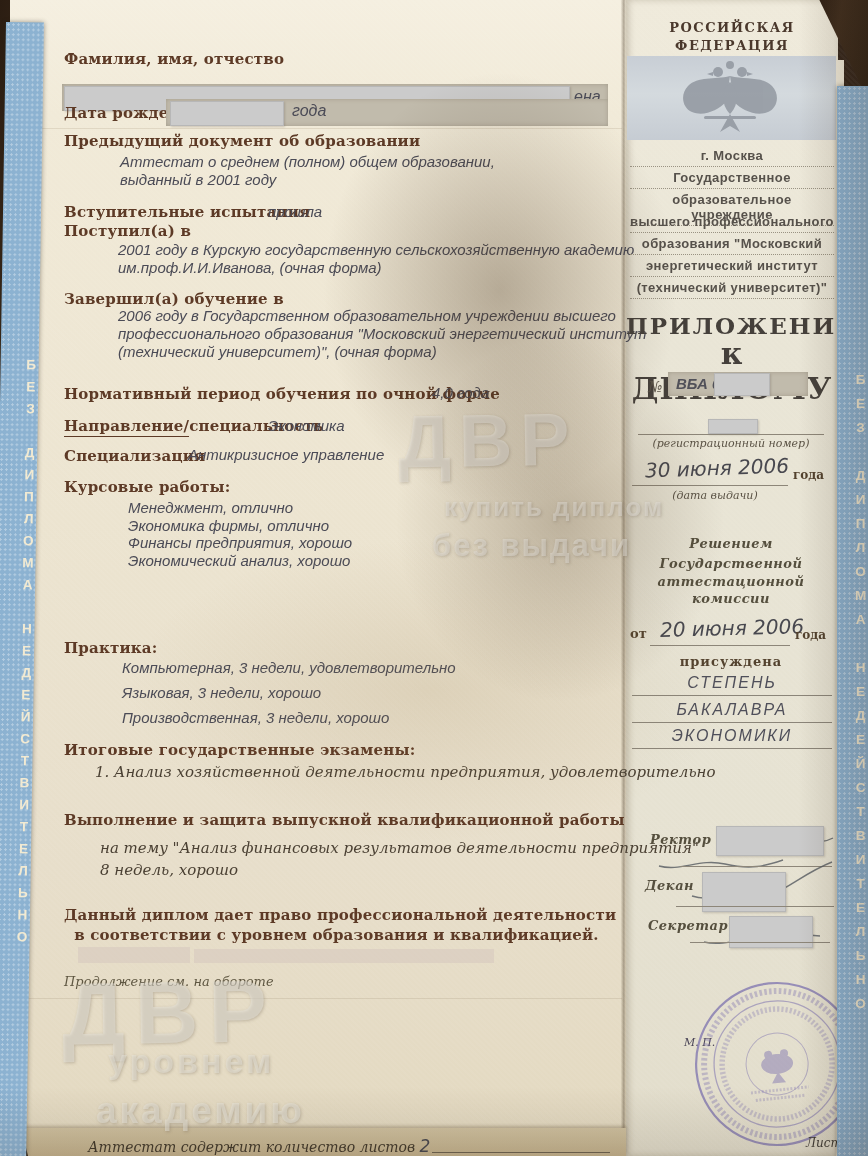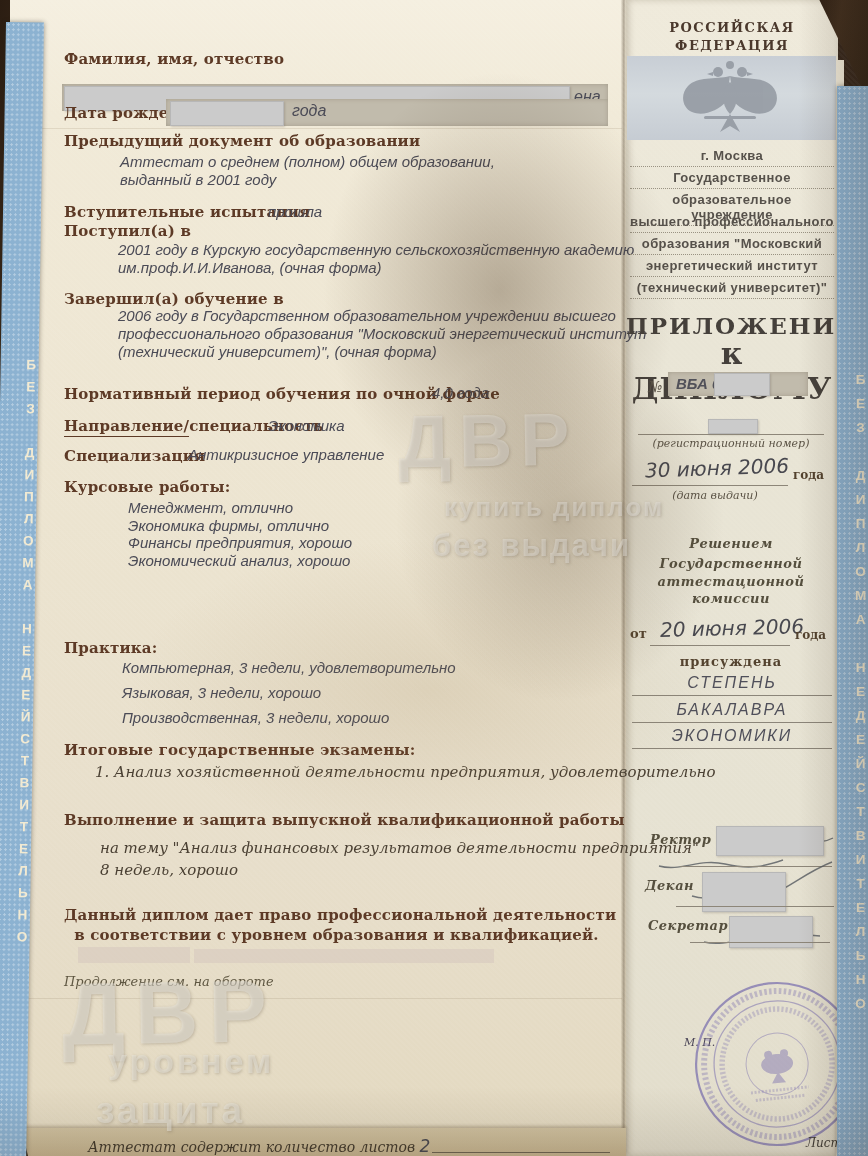--- a/index.html
+++ b/index.html
@@ -250,15 +250,15 @@
   <div class="abs ribbon ribbon-left">БЕЗ ДИПЛОМА НЕДЕЙСТВИТЕЛЬНО</div>
   <div class="abs ribbon ribbon-right">БЕЗ ДИПЛОМА НЕДЕЙСТВИТЕЛЬНО</div>
 
   <div class="shadow-overlay"></div>
 
   <div class="abs wm z50" style="left:398px;top:398px;font-size:74px;letter-spacing:8px;transform:rotate(-1deg);">ДВР</div>
   <div class="abs wm z50" style="left:404px;top:492px;font-size:26px;letter-spacing:2px;margin-left:40px;">купить диплом</div>
   <div class="abs wm z50" style="left:432px;top:528px;font-size:31px;letter-spacing:2px;">без выдачи</div>
   <div class="abs wm z50" style="left:62px;top:962px;font-size:88px;letter-spacing:10px;color:rgba(232,229,222,.5);transform:rotate(-1deg);">ДВР</div>
   <div class="abs wm z50" style="left:108px;top:1042px;font-size:34px;letter-spacing:3px;color:rgba(232,229,222,.48);">уровнем</div>
-  <div class="abs wm z50" style="left:96px;top:1090px;font-size:37px;letter-spacing:3px;color:rgba(232,229,222,.48);">защита</div>
+  <div class="abs wm z50" style="left:96px;top:1090px;font-size:37px;letter-spacing:3px;color:rgba(232,229,222,.48);">академию</div>
 
 </div>
 
 </body></html>

